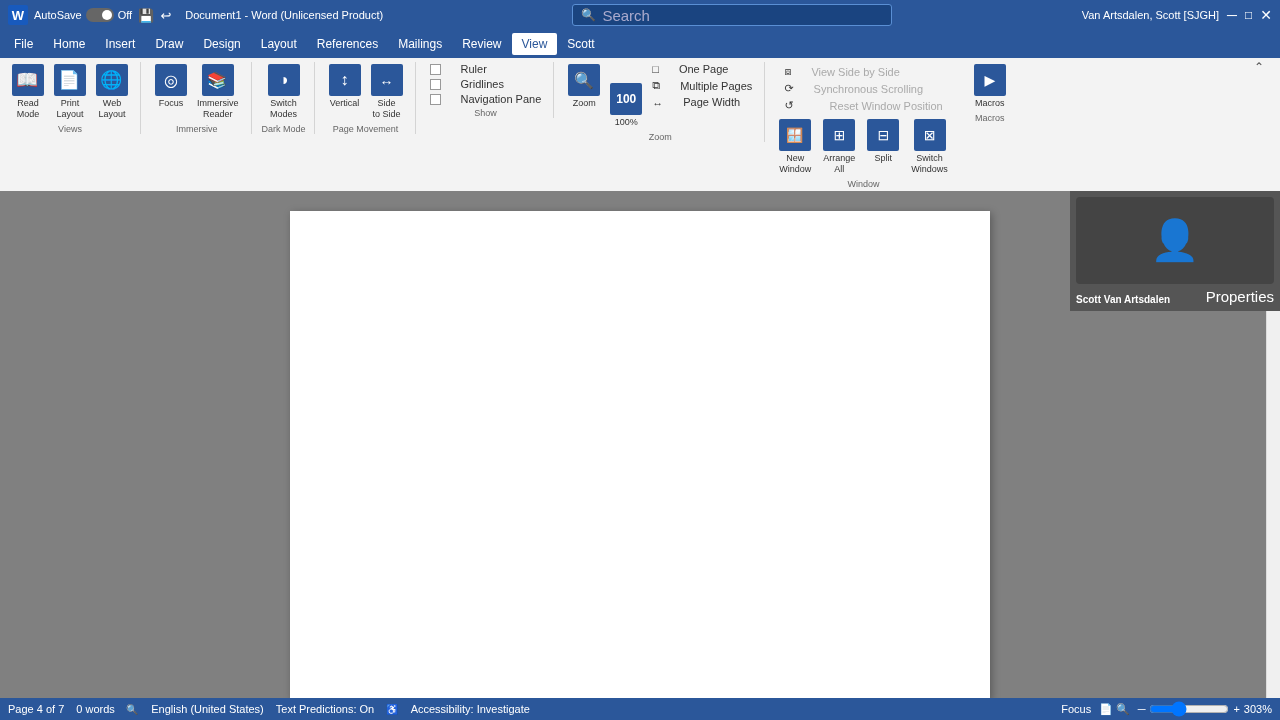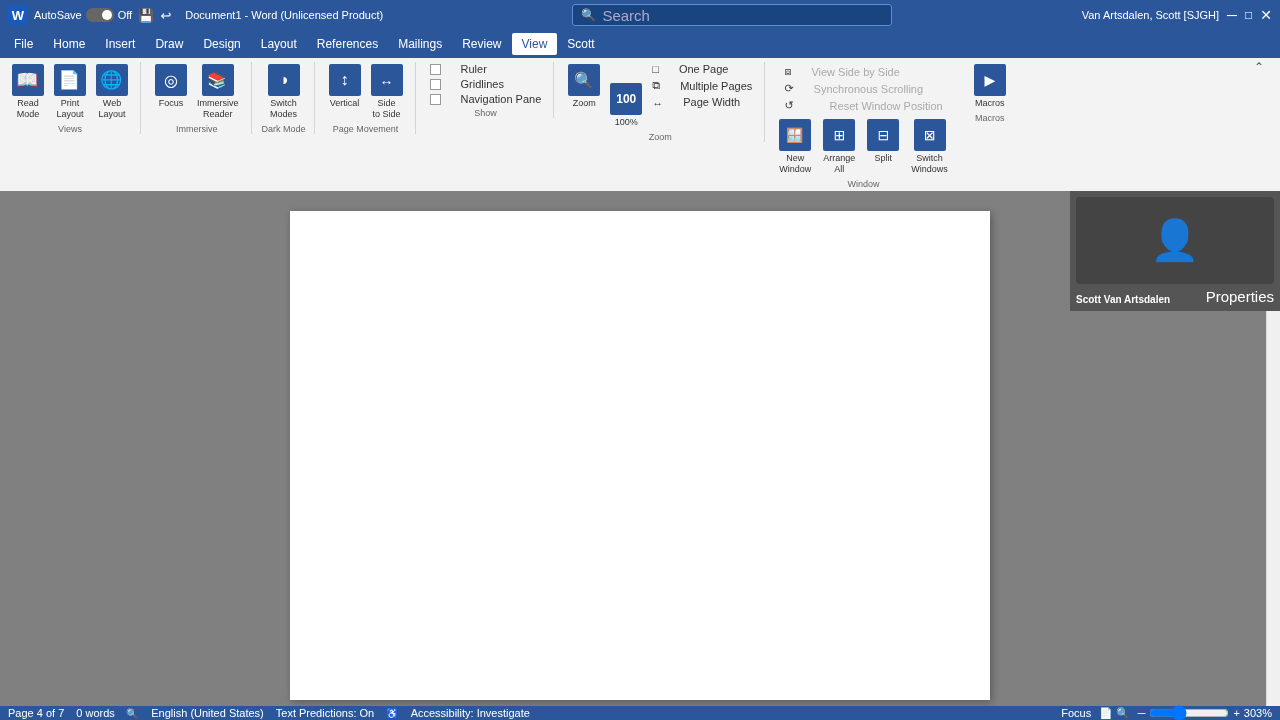--- a/index.html
+++ b/index.html
@@ -214,21 +214,21 @@
       min-height: 300px;
       box-shadow: 2px 2px 8px rgba(0,0,0,0.3);
     }
 
     
     .status-bar {
       position: absolute;
       bottom: 0;
       left: 0;
       right: 0;
-      height: 14px;
+      height: 22px;
       background: #2b579a;
       display: flex;
       align-items: center;
       padding: 0 8px;
       color: white;
       font-size: 11px;
       justify-content: space-between;
       z-index: 10;
     }
     .status-left {

